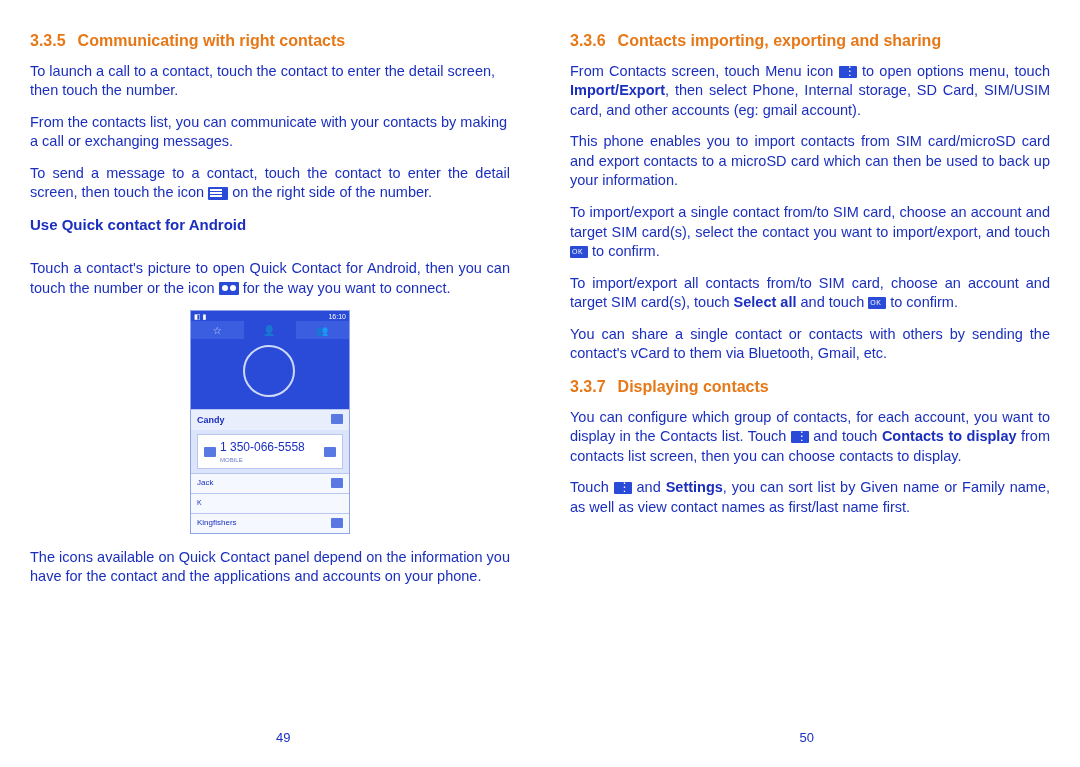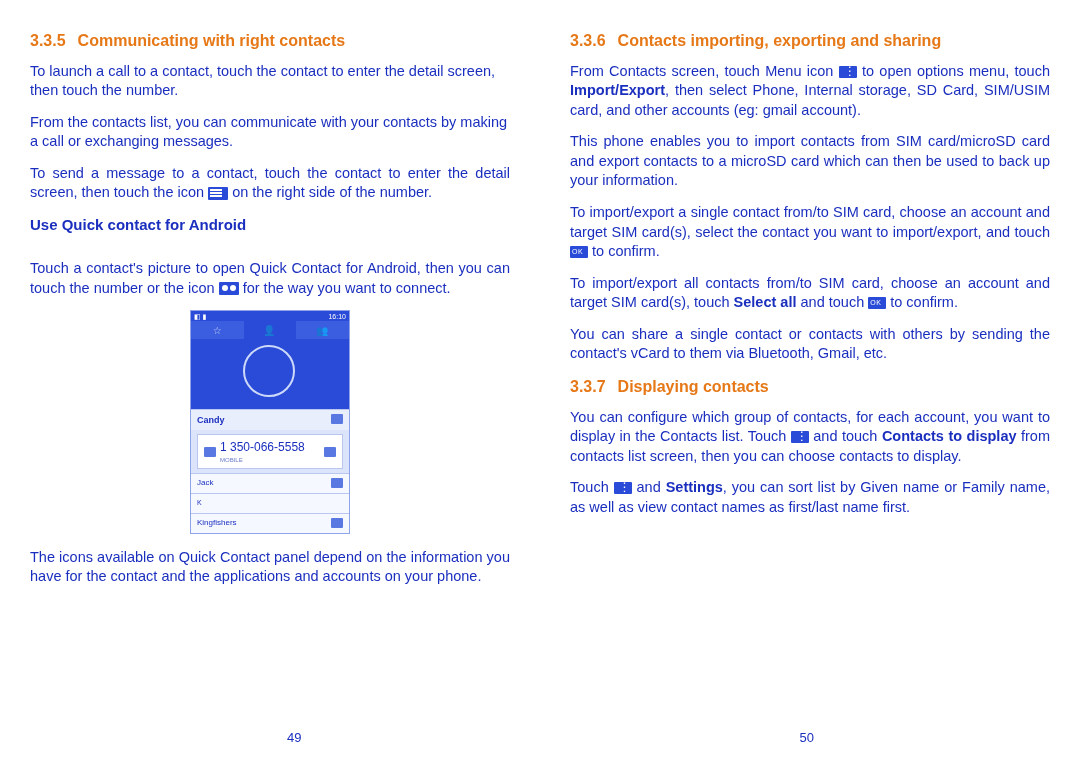--- a/index.html
+++ b/index.html
@@ -68,21 +68,21 @@
     width:6px; height:6px; border-radius:50%; background:#fff;
     box-shadow: 8px 0 0 #fff;
   }
   .bold { font-weight: bold; }
   .pagenum {
     position: absolute;
     bottom: 22px;
     font-size: 13px;
     color: #1b2fbf;
   }
-  .pn-left { left: 287px; }
+  .pn-left { left: 276px; }
   .pn-right { right: 266px; }
 
   
   .phone {
     width: 160px;
     margin: 6px auto 14px auto;
     border: 1px solid #8fa3e8;
     background: #dbe4fa;
     font-size: 8px;
     color: #1b2fbf;

